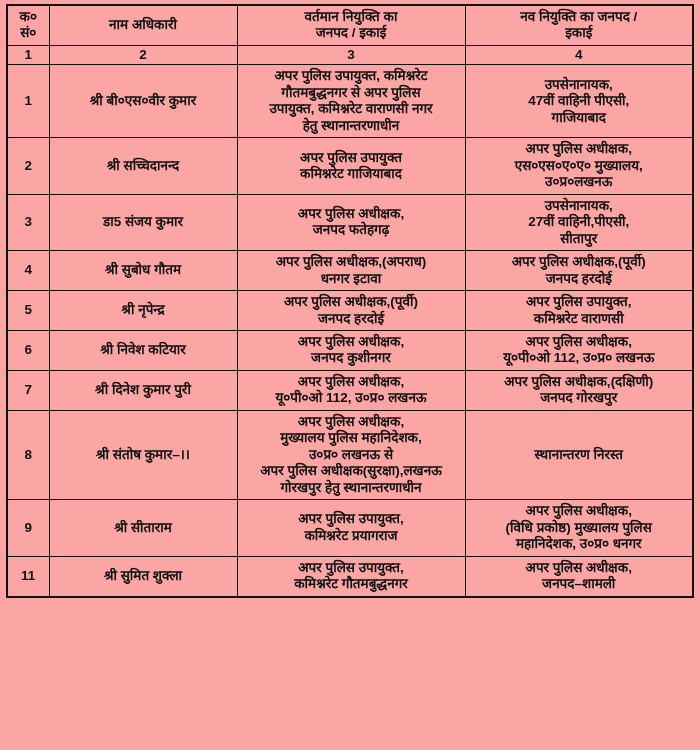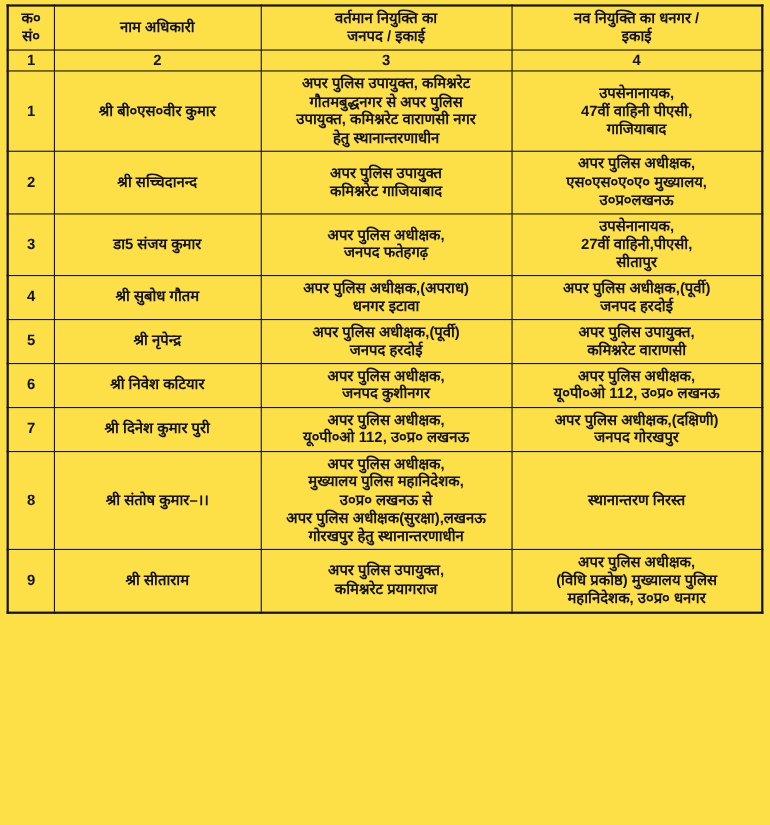--- a/index.html
+++ b/index.html
@@ -12,21 +12,21 @@
     height: 750px;
     font-family: "Liberation Sans", sans-serif;
     color: #111111;
     overflow: hidden;
   }
   .sheet {
     width: 700px;
     height: 750px;
     box-sizing: border-box;
     padding: 4px 6px 0 6px;
-    background: #fde047;
+    background: #fca5a5;
   }
   table.transfer-table {
     width: 688px;
     border-collapse: collapse;
     table-layout: fixed;
     border: 2px solid #111;
   }
   table.transfer-table td,
   table.transfer-table th {
     border: 1px solid #111;
@@ -74,21 +74,21 @@
             <span class="hdr-sub">सं०</span>
           </th>
         <th>
             <span class="hdr-sub">नाम अधिकारी</span>
           </th>
         <th>
             <span class="hdr-sub">वर्तमान नियुक्ति का</span>
             <span class="hdr-sub">जनपद / इकाई</span>
           </th>
         <th>
-            <span class="hdr-sub">नव नियुक्ति का धनगर /</span>
+            <span class="hdr-sub">नव नियुक्ति का जनपद /</span>
             <span class="hdr-sub">इकाई</span>
           </th>
       </tr>
       <tr class="numrow">
         <td>1</td>
         <td>2</td>
         <td>3</td>
         <td>4</td>
       </tr>
     </thead>
@@ -238,15 +238,31 @@
           <td class="pos">
             <span class="cell-line">अपर पुलिस उपायुक्त,</span>
             <span class="cell-line">कमिश्नरेट प्रयागराज</span>
           </td>
           <td class="pos">
             <span class="cell-line">अपर पुलिस अधीक्षक,</span>
             <span class="cell-line">(विधि प्रकोष्ठ) मुख्यालय पुलिस</span>
             <span class="cell-line">महानिदेशक, उ०प्र० धनगर</span>
           </td>
         </tr>
+        <tr>
+          <td class="sno">
+            <span class="cell-line">11</span>
+          </td>
+          <td class="name">
+            <span class="cell-line">श्री सुमित शुक्ला</span>
+          </td>
+          <td class="pos">
+            <span class="cell-line">अपर पुलिस उपायुक्त,</span>
+            <span class="cell-line">कमिश्नरेट गौतमबुद्धनगर</span>
+          </td>
+          <td class="pos">
+            <span class="cell-line">अपर पुलिस अधीक्षक,</span>
+            <span class="cell-line">जनपद–शामली</span>
+          </td>
+        </tr>
       </tbody>
   </table>
 </div>
 
 </body></html>

